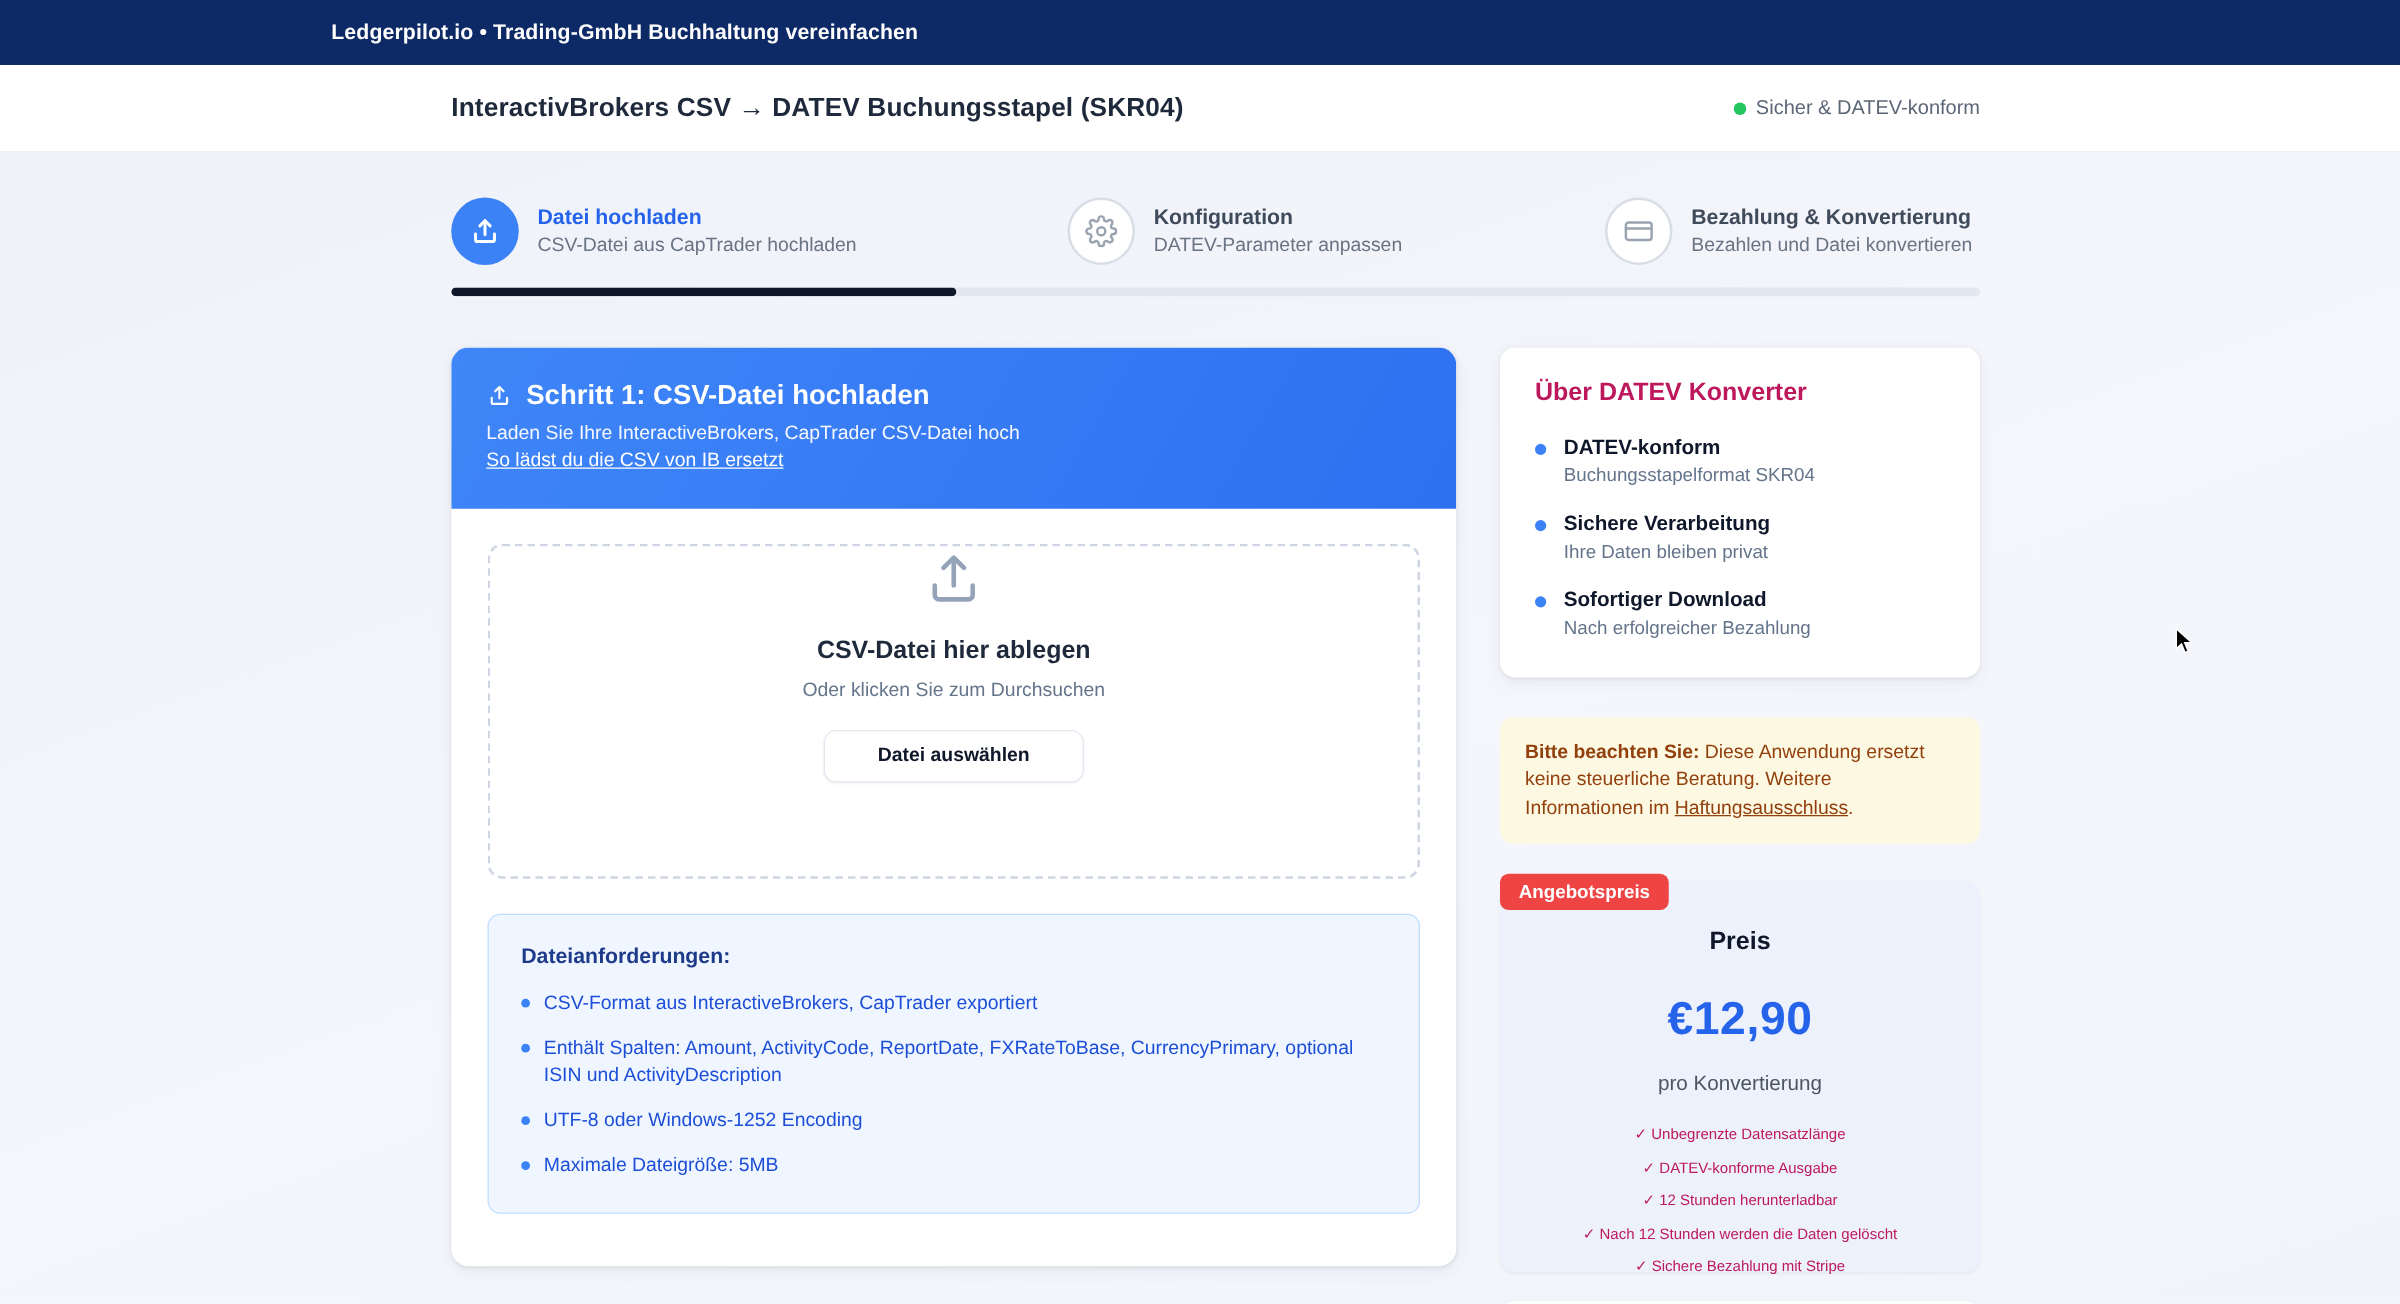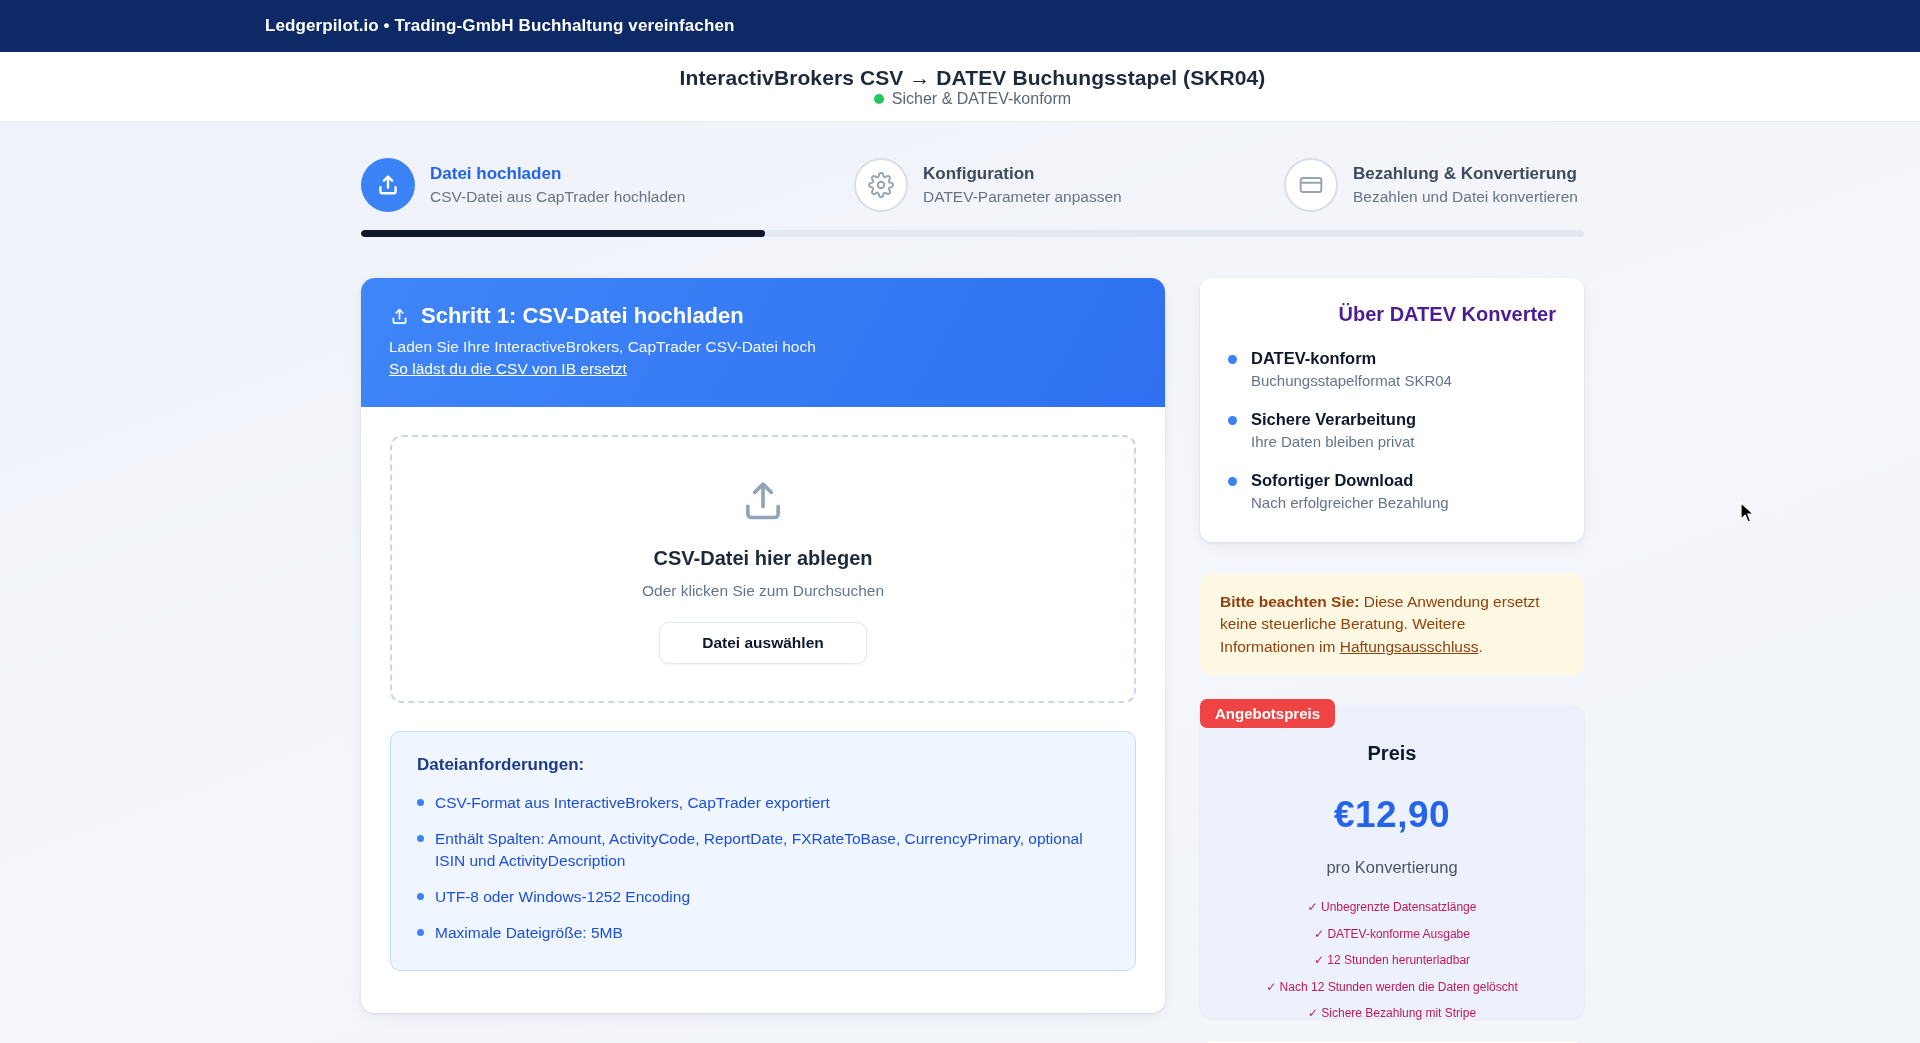--- a/index.html
+++ b/index.html
@@ -14,21 +14,21 @@
 
   
   .banner {
     height:52px; background:#0d2a66; color:#ffffff;
     display:flex; align-items:center; padding-left:265px;
     font-size:17px; font-weight:bold; letter-spacing:.1px;
   }
 
   
   .topbar { height:70px; background:#ffffff; border-bottom:1px solid #e8ebf1; display:flex; align-items:center; }
-  .topbar-inner { display:flex; align-items:center; justify-content:space-between;flex-direction:column; }
+  .topbar-inner { display:flex; align-items:center; justify-content:space-between; }
   .page-title { font-size:21px; font-weight:bold; color:#1e293b; letter-spacing:.1px; }
   .secure-badge { display:flex; align-items:center; gap:8px; font-size:16px; color:#5b6676; }
   .dot-green { width:10px; height:10px; border-radius:50%; background:#22c55e; }
 
   
   .steps-wrap { padding-top:36px; }
   .steps { position:relative; height:58px; }
   .step { position:absolute; top:0; display:flex; align-items:center; gap:15px; }
   .step-circle {
     width:54px; height:54px; border-radius:50%; flex:0 0 auto;
@@ -57,21 +57,21 @@
     height:129px; padding:25px 28px;
     background:linear-gradient(120deg,#3f86f8 0%,#2e70f0 100%);
     color:#fff;
   }
   .card-head-title { display:flex; align-items:center; gap:11px; font-size:22px; font-weight:bold; }
   .card-head-sub { margin-top:9px; font-size:15.5px; color:rgba(255,255,255,.95); }
   .card-head-link { margin-top:4px; font-size:15.5px; color:#fff; text-decoration:underline; display:inline-block; cursor:pointer; }
 
   .dropzone {
     margin:28px 29px 0; height:268px; border:2px dashed #cdd6e2; border-radius:12px;
-    display:flex; flex-direction:column; align-items:center; justify-content:center;
+    display:flex; flex-direction:column; align-items:center; 
     background:#ffffff; cursor:pointer;
   }
   .dz-icon { color:#94a3b8; }
   .dz-title { margin-top:20px; font-size:20px; font-weight:bold; color:#1e293b; }
   .dz-sub { margin-top:12px; font-size:15.5px; color:#64748b; }
   .dz-btn {
     margin-top:22px; padding:11px 42px; background:#fff; border:1px solid #e2e8f0;
     border-radius:10px; font-size:15.5px; font-weight:bold; color:#0f172a;
     font-family:inherit; cursor:pointer; box-shadow:0 1px 2px rgba(15,23,42,.05);
   }
@@ -86,21 +86,21 @@
   .req-dot { width:7px; height:7px; border-radius:50%; background:#3b82f6; flex:0 0 auto; margin-top:7px; }
   .req-text { font-size:15.5px; color:#1d4ed8; line-height:22px; max-width:700px; }
   .main-card-bottom { height:42px; }
 
   
   .sidebar { width:384px; }
   .about-card {
     background:#fff; border-radius:12px; padding:25px 28px 10px;
     box-shadow:0 1px 3px rgba(15,23,42,.08), 0 4px 14px rgba(15,23,42,.05);
   }
-  .about-title { font-size:20px; font-weight:bold; color:#4c1d95;text-align:right; }
+  .about-title { font-size:20px; font-weight:bold; color:#be185d; }
   .about-list { margin-top:23px; }
   .about-item { display:flex; gap:14px; margin-bottom:21px; }
   .about-dot { width:9px; height:9px; border-radius:50%; background:#3b82f6; flex:0 0 auto; margin-top:6px; }
   .about-item-title { font-size:16.5px; font-weight:bold; color:#0f172a; }
   .about-item-desc { font-size:15px; color:#64748b; margin-top:4px; }
 
   .notice {
     margin-top:32px; background:#fdf8e1; border-radius:10px; padding:17px 20px;
     font-size:15.5px; line-height:1.45; color:#92400e;
   }

